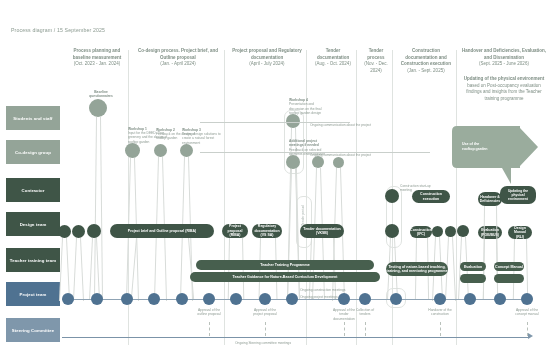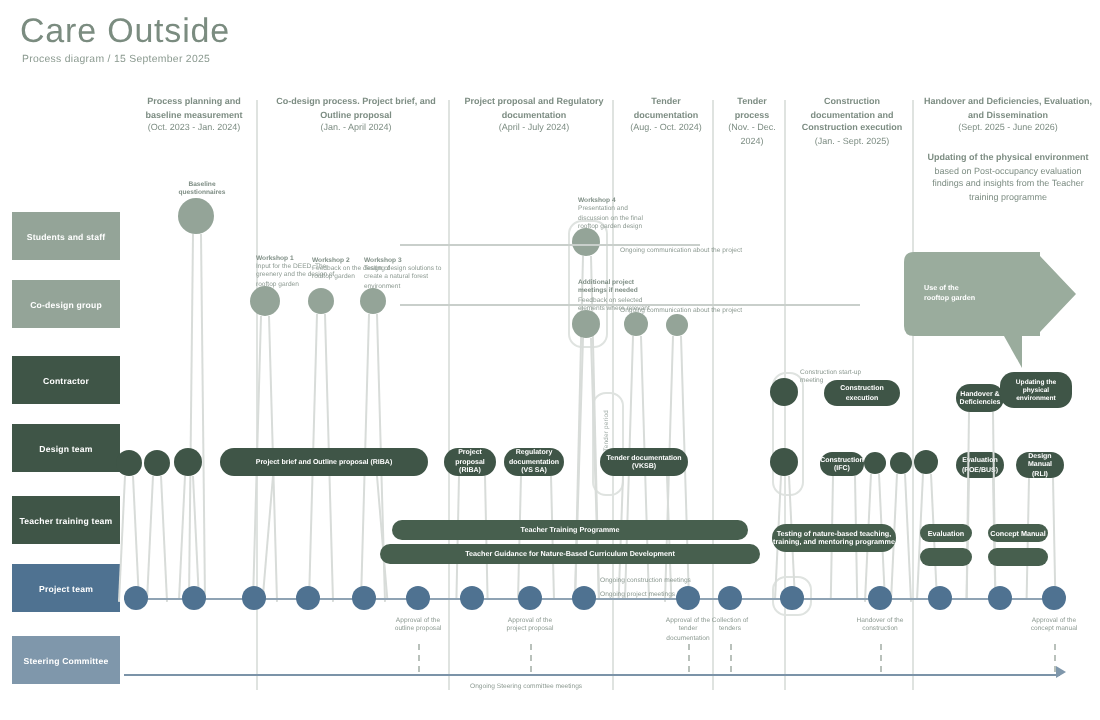--- a/index.html
+++ b/index.html
@@ -85,21 +85,20 @@
     position:absolute;font-size:3.2px;color:#9aa6a0;
     writing-mode:vertical-rl;transform:rotate(180deg);
     letter-spacing:.1px;
   }
 </style>
 </head>
 <body>
 
 <div id="root">
 
-  <div class="title">Care Outside</div>
   <div class="subtitle">Process diagram  /  15 September 2025</div>
 
   <div class="phases" id="phases">
       <div class="phase" style="left: 6px; width: 62px;">
         <span class="pname">Process planning and baseline measurement</span>
         <span class="pdate">(Oct. 2023 - Jan. 2024)</span>
       </div>
       <div class="phase" style="left: 72px; width: 92px;">
         <span class="pname">Co-design process. Project brief, and Outline proposal</span>
         <span class="pdate">(Jan. - April 2024)</span>

